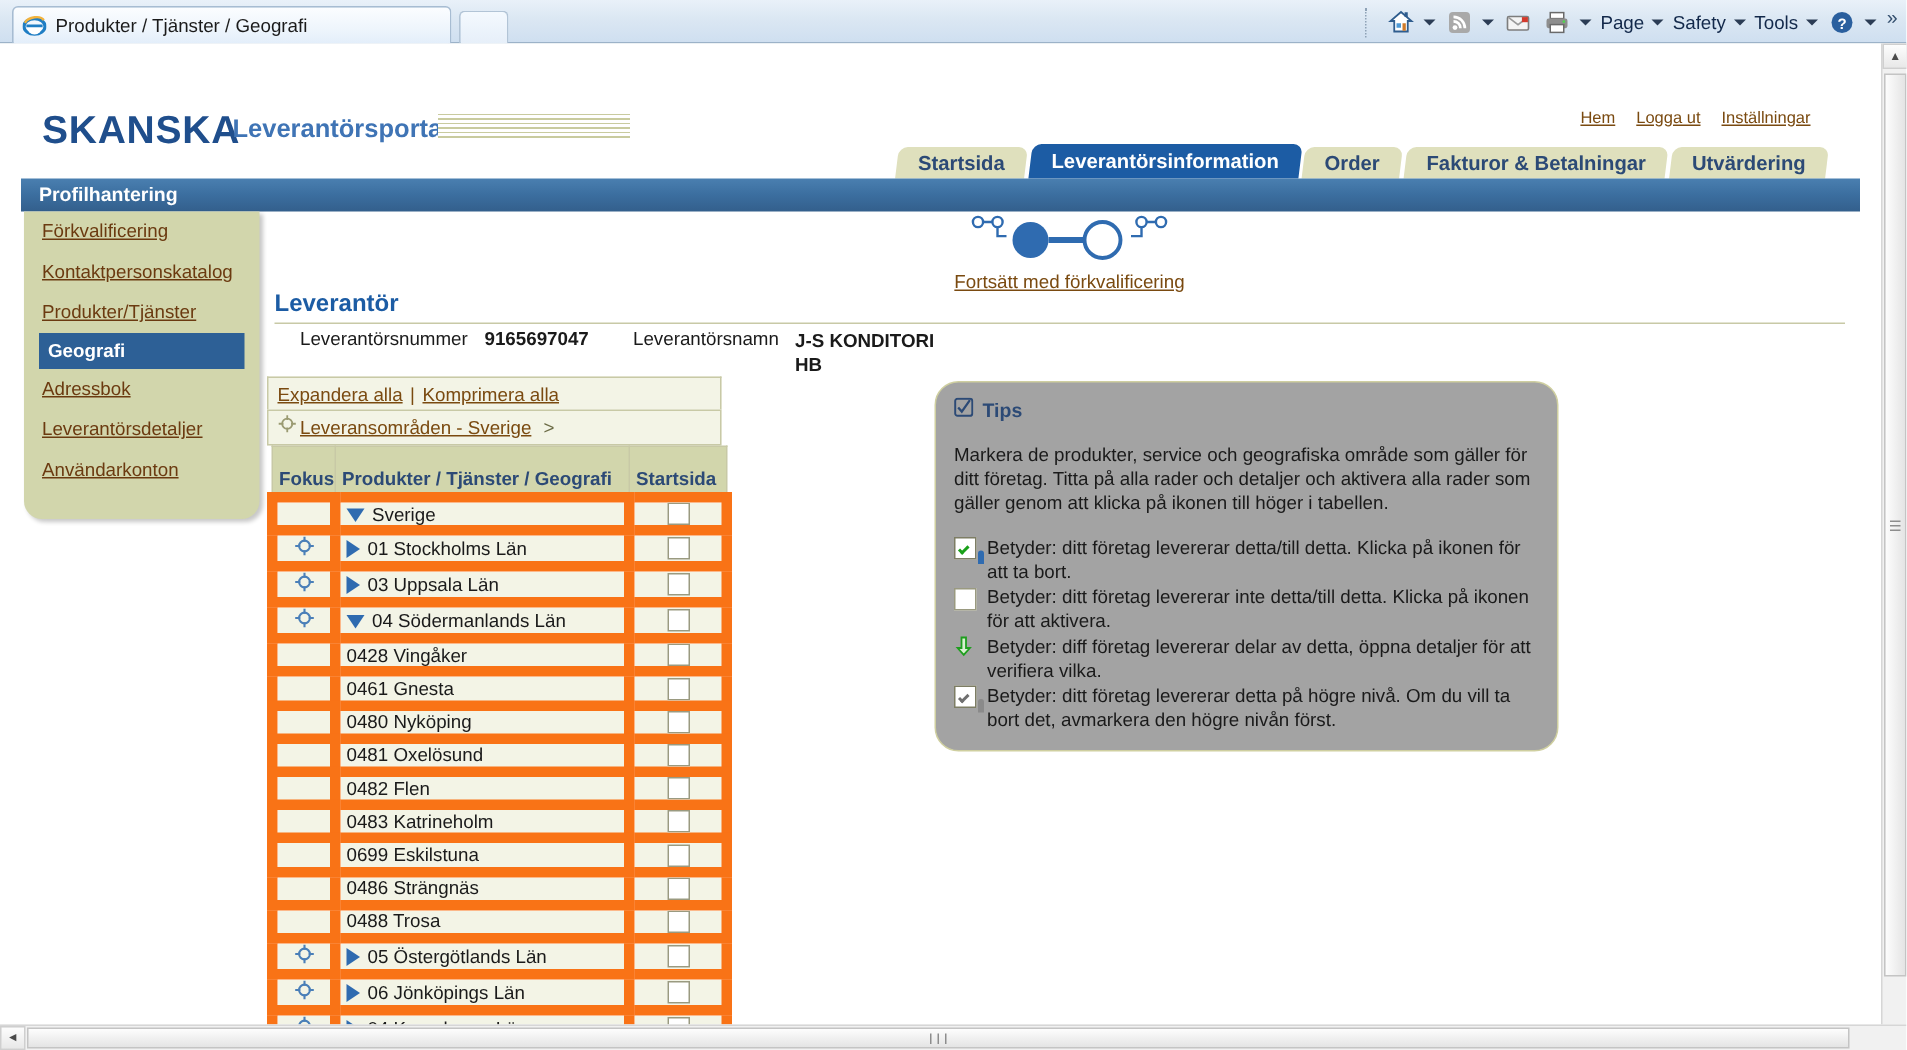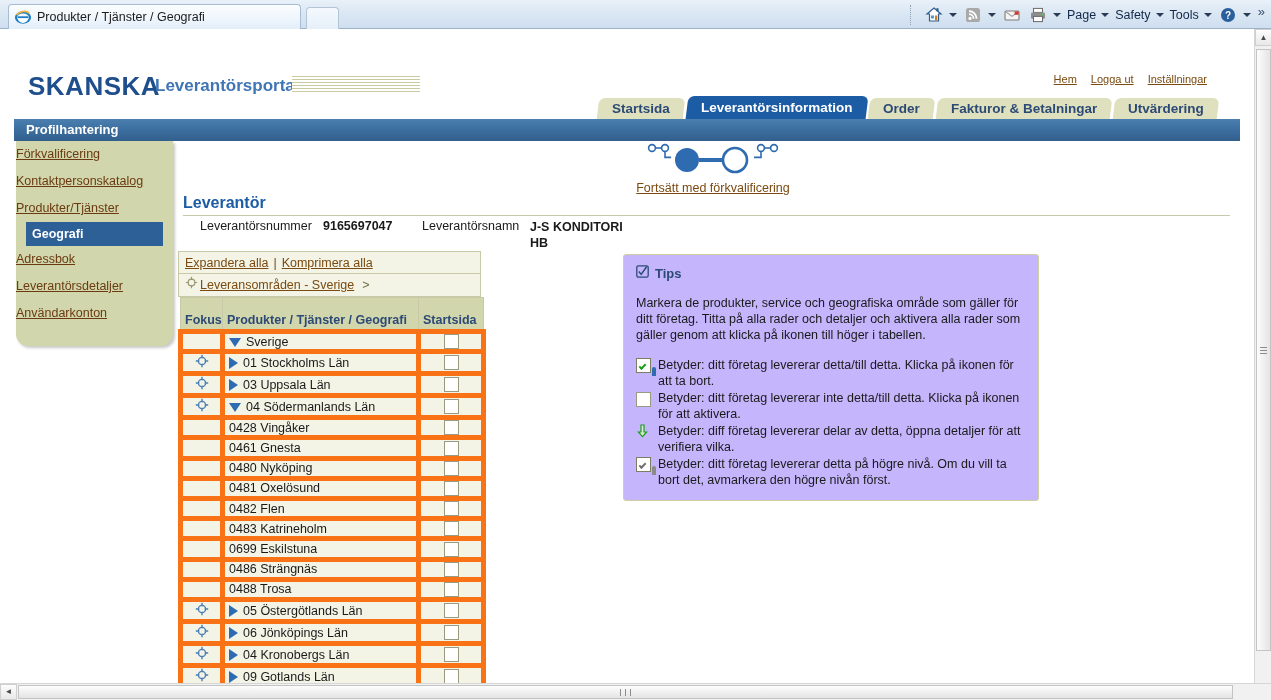--- a/index.html
+++ b/index.html
@@ -216,20 +216,21 @@
     left: 16px; top: 112px;
     width: 157px;
     height: 205px;
     background: #d2d6ac;
     border-radius: 0 0 12px 12px;
     box-shadow: 2px 2px 3px rgba(0,0,0,0.22);
   }
   .navitem {
     height: 27px;
     line-height: 27px;
+    padding-left: 12px;
     font-size: 12.5px;
     color: #6b3a10;
   }
   .navitem a {
     color: #6b3a10;
     text-decoration: underline;
   }
   .navitem.active {
     background: #2d6096;
     margin: 0 10px 0 10px;
@@ -329,21 +330,21 @@
     vertical-align: bottom;
     border: 1px solid #c8c9a6;
     padding: 2px 4px;
     height: 34px;
     box-sizing: border-box;
     overflow: hidden;
     white-space: nowrap;
   }
   table.tree td {
     background: #f3f4e6;
-    border: 5px solid #f97316;
+    border: 7px solid #f97316;
     height: 20px;
     padding: 0 4px;
     box-sizing: border-box;
     overflow: hidden;
     white-space: nowrap;
     color: #1a1a1a;
   }
   .col-fokus { width: 42px; text-align: center; }
   .col-name  { width: 196px; }
   .col-lev   { width: 65px; text-align: center; }
@@ -377,23 +378,23 @@
     border-bottom: 6px solid transparent;
     border-left: 9px solid #2f6bb0;
   }
 
   
   .tips {
     position: absolute;
     left: 623px; top: 225px;
     width: 416px;
     height: 247px;
-    background: #c4b5fd;
+    background: #a3a3a3;
     border: 1px solid #cfcfa0;
-    border-radius: 3px;
+    border-radius: 16px;
     box-sizing: border-box;
     padding: 10px 12px;
   }
   .tips-title {
     font-size: 13px;
     font-weight: bold;
     color: #2c4a76;
     display: flex;
     align-items: center;
     gap: 6px;

